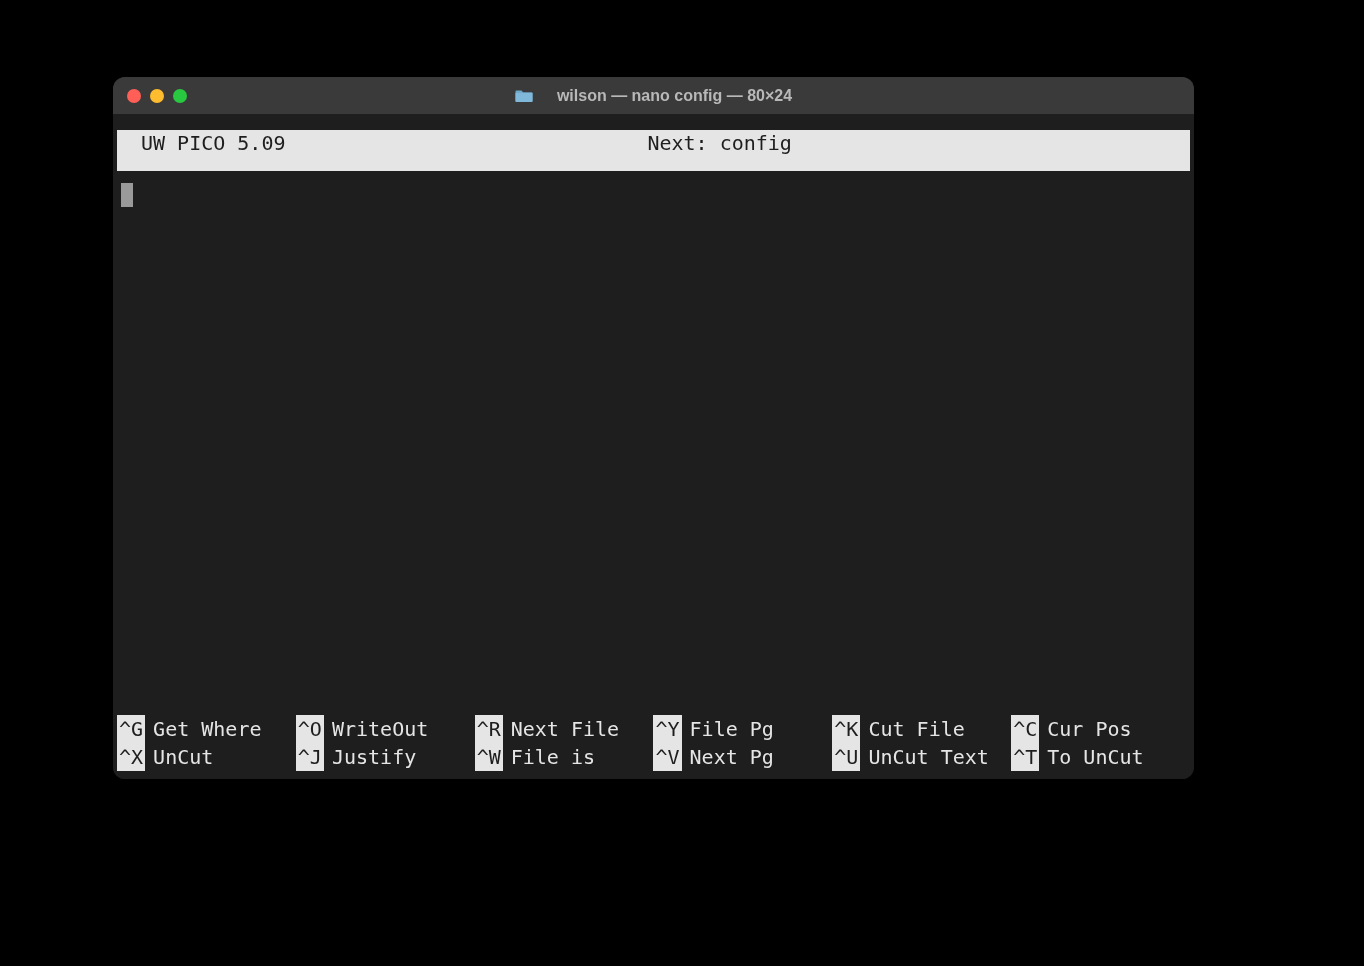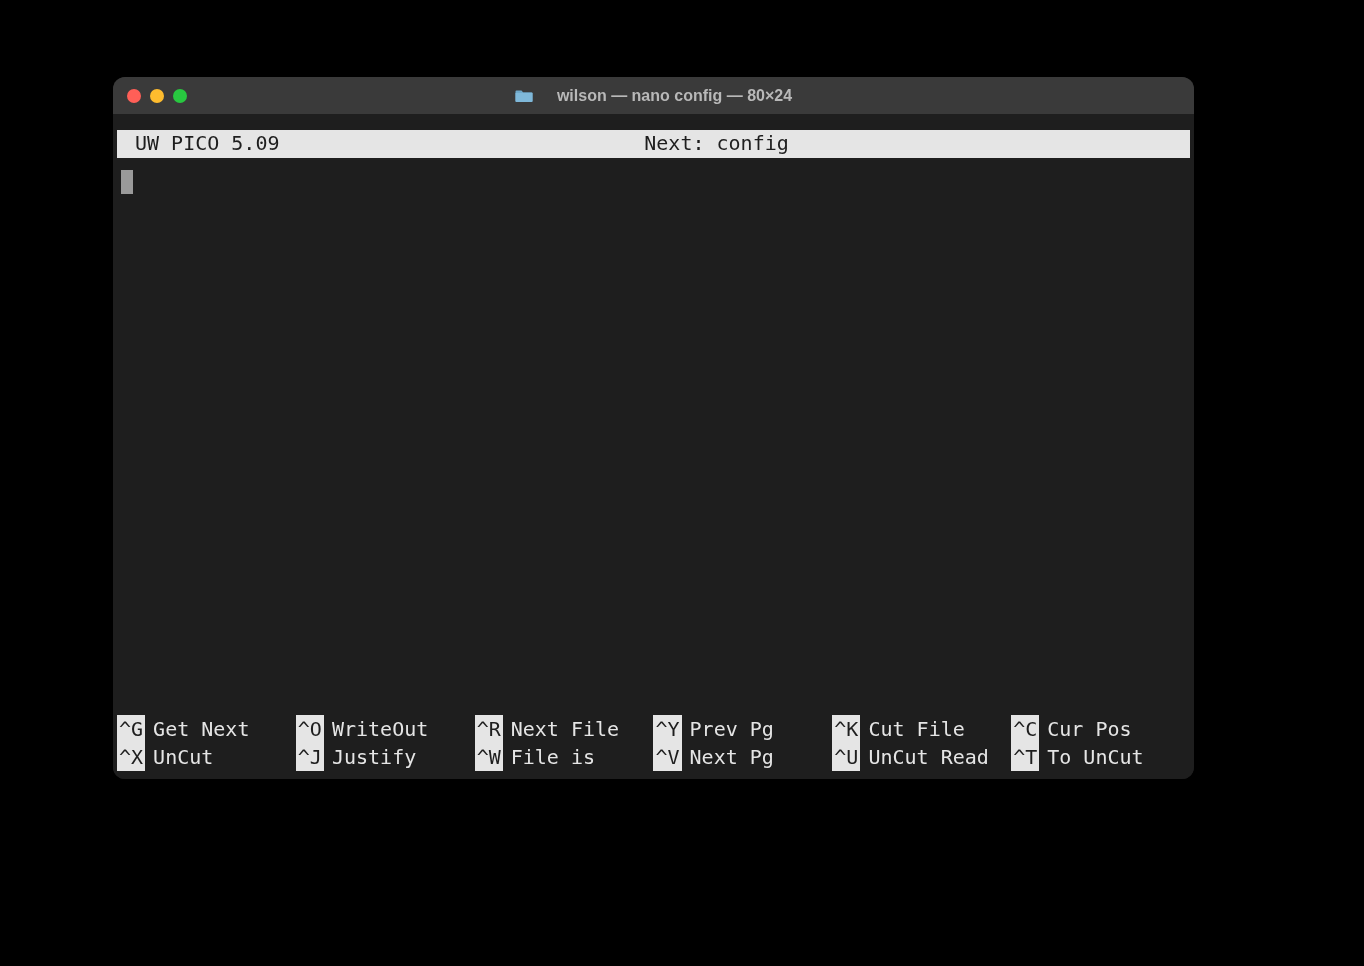--- a/index.html
+++ b/index.html
@@ -69,25 +69,25 @@
     flex-direction:column;
     color:#e5e5e5;
     font-size:20px;
     line-height:28px;
     letter-spacing:0px;
   }
   
   .pico-header{
     background:#e5e5e5;
     color:#1e1e1e;
-    height:28px;
+    height:41px;
     line-height:26px;
     display:flex;
     white-space:pre;
-    padding:0 0 0 2px;
+    padding:0 0 0 8px;
     margin-top:16px;
   }
   .pico-header .left  { padding-left:16px; }
   .pico-header .spacer{ flex:1; }
   .pico-header .center{ }
   .pico-header .right { flex:1.1; }
   .editor-area{
     flex:1;
     position:relative;
     padding:12px 4px 0 4px;
@@ -158,33 +158,33 @@
 
     <div class="editor-area">
       <span class="cursor"></span>
     </div>
 
     <div class="shortcut-rows">
 
       <div class="shortcut-row">
         <span class="sc">
           <span class="key">^G</span>
-          <span class="lbl">Get Next</span>
+          <span class="lbl">Get Where</span>
         </span>
         <span class="sc">
           <span class="key">^O</span>
           <span class="lbl">WriteOut</span>
         </span>
         <span class="sc">
           <span class="key">^R</span>
           <span class="lbl">Next File</span>
         </span>
         <span class="sc">
           <span class="key">^Y</span>
-          <span class="lbl">Prev Pg</span>
+          <span class="lbl">File Pg</span>
         </span>
         <span class="sc">
           <span class="key">^K</span>
           <span class="lbl">Cut File</span>
         </span>
         <span class="sc">
           <span class="key">^C</span>
           <span class="lbl">Cur Pos</span>
         </span>
       </div>
@@ -201,21 +201,21 @@
         <span class="sc">
           <span class="key">^W</span>
           <span class="lbl">File is</span>
         </span>
         <span class="sc">
           <span class="key">^V</span>
           <span class="lbl">Next Pg</span>
         </span>
         <span class="sc">
           <span class="key">^U</span>
-          <span class="lbl">UnCut Read</span>
+          <span class="lbl">UnCut Text</span>
         </span>
         <span class="sc">
           <span class="key">^T</span>
           <span class="lbl">To UnCut</span>
         </span>
       </div>
 
     </div>
   </div>
 </div>

